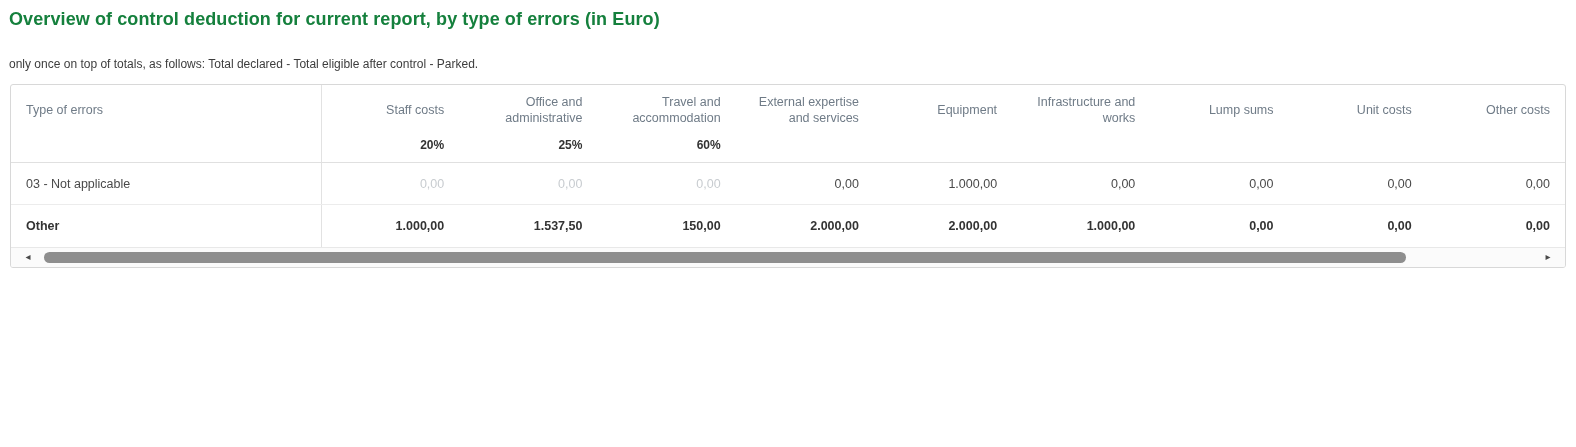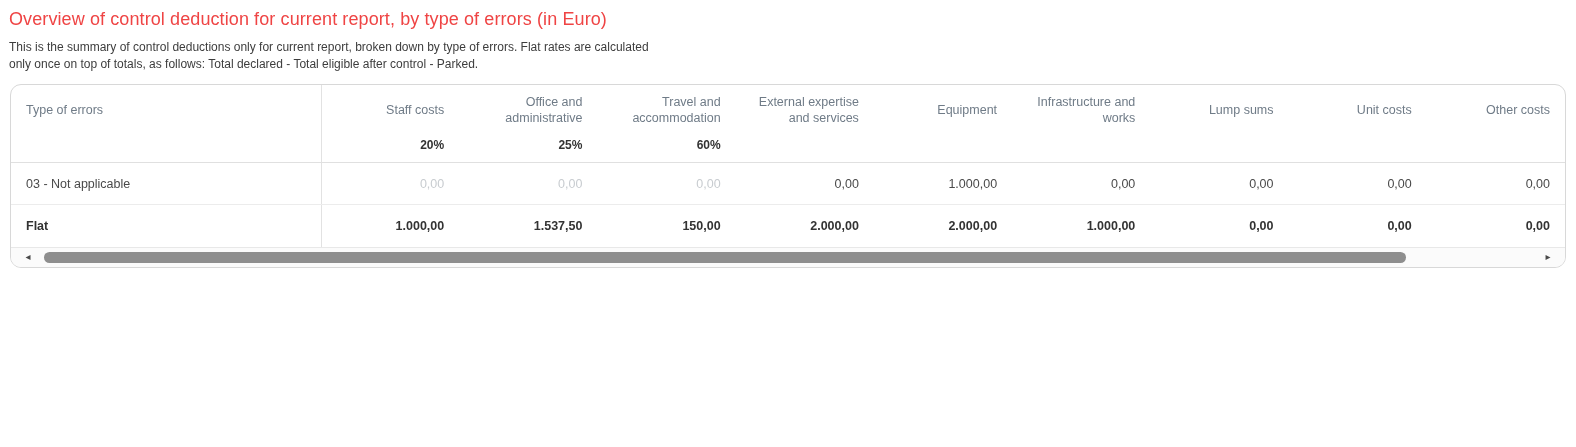--- a/index.html
+++ b/index.html
@@ -15,35 +15,35 @@
   html, body {
     margin: 0; padding: 0;
     width: 1576px; height: 447px;
     background: #ffffff;
     font-family: "Liberation Sans", sans-serif;
     overflow: hidden;
   }
   .page-title {
     margin: 9px 0 0 9px;
     font-size: 18px;
-    font-weight: 400;
-    color: #ef4444;
+    font-weight: 700;
+    color: #15803d;
     letter-spacing: 0.1px;
   }
   .page-subtitle {
     margin: 9px 0 0 9px;
     font-size: 12px;
     line-height: 16.5px;
     color: #3d3d3d;
   }
   .table-card {
     margin: 12px 0 0 10px;
     width: 1556px;
     border: 1px solid var(--border);
-    border-radius: 11px;
+    border-radius: 3px;
     background: #fff;
     overflow: hidden;
   }
   table {
     width: 100%;
     border-collapse: collapse;
     table-layout: fixed;
   }
   col.first { width: 310px; }
   thead th {
@@ -115,21 +115,21 @@
     width: 1362px; height: 11px;
     background: var(--scrollbar-thumb);
     border-radius: 6px;
   }
 </style>
 </head>
 <body>
 
 <h1 class="page-title">Overview of control deduction for current report, by type of errors (in Euro)</h1>
 
-<p class="page-subtitle"><span>This is the summary of control deductions only for current report, broken down by type of errors. Flat rates are calculated</span><br><span>only once on top of totals, as follows: Total declared - Total eligible after control - Parked.</span></p>
+<p class="page-subtitle"><br><span>only once on top of totals, as follows: Total declared - Total eligible after control - Parked.</span></p>
 
 <div class="table-card">
   <table>
     <colgroup id="table-colgroup">
         <col class="first">
         <col>
         <col>
         <col>
         <col>
         <col>
@@ -209,21 +209,21 @@
           <td class="muted">0,00</td>
           <td class="muted">0,00</td>
           <td>0,00</td>
           <td>1.000,00</td>
           <td>0,00</td>
           <td>0,00</td>
           <td>0,00</td>
           <td>0,00</td>
         </tr>
         <tr class="total-row">
-          <td class="first-col">Flat</td>
+          <td class="first-col">Other</td>
           <td>1.000,00</td>
           <td>1.537,50</td>
           <td>150,00</td>
           <td>2.000,00</td>
           <td>2.000,00</td>
           <td>1.000,00</td>
           <td>0,00</td>
           <td>0,00</td>
           <td>0,00</td>
         </tr>

